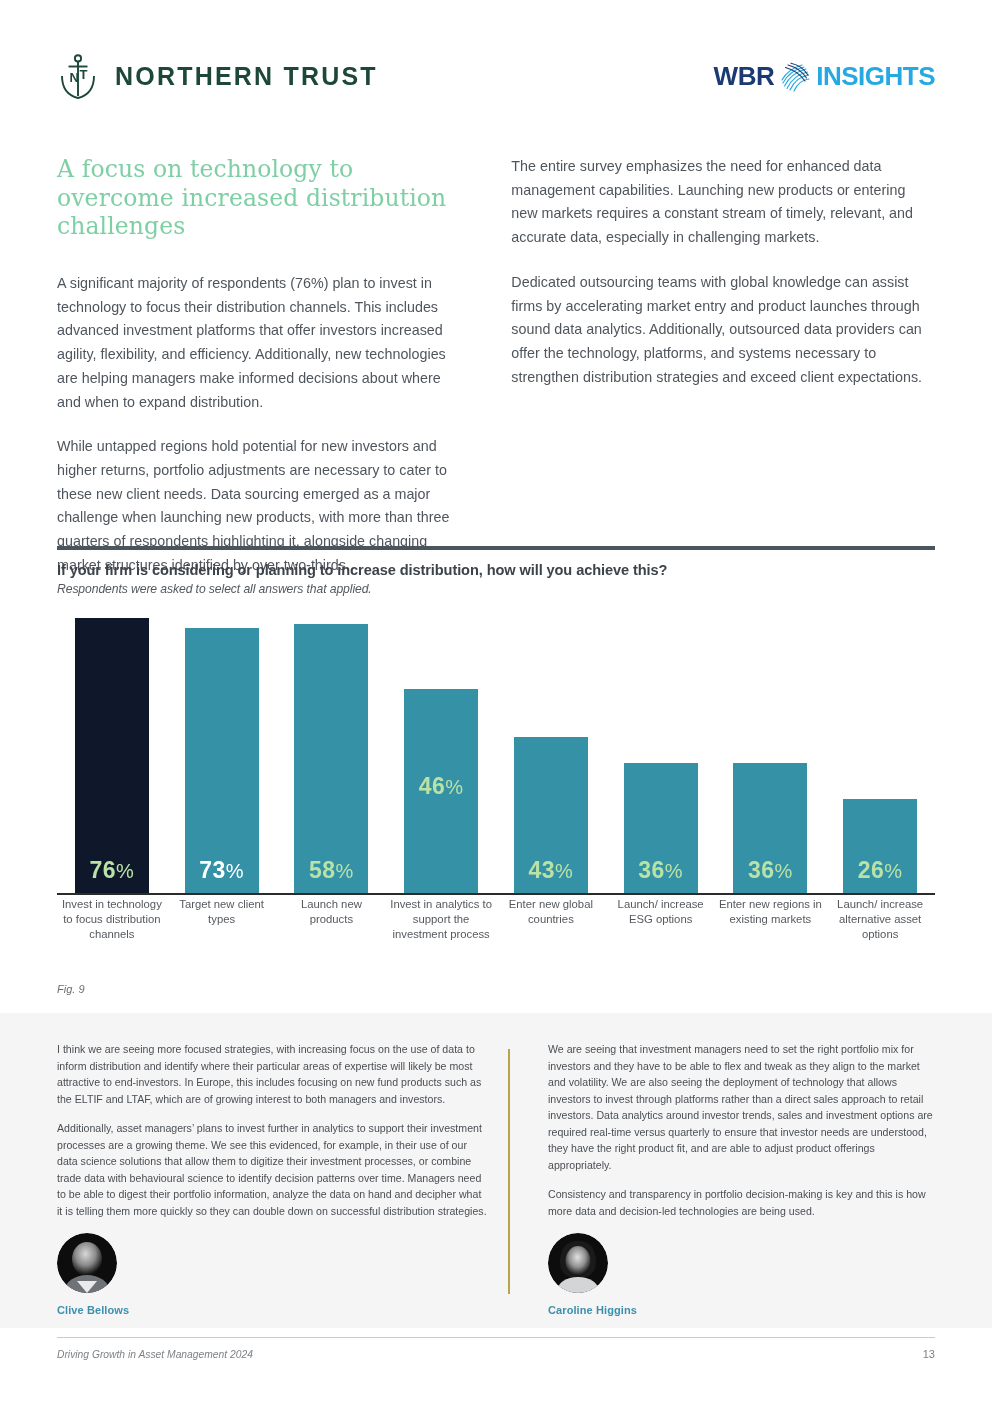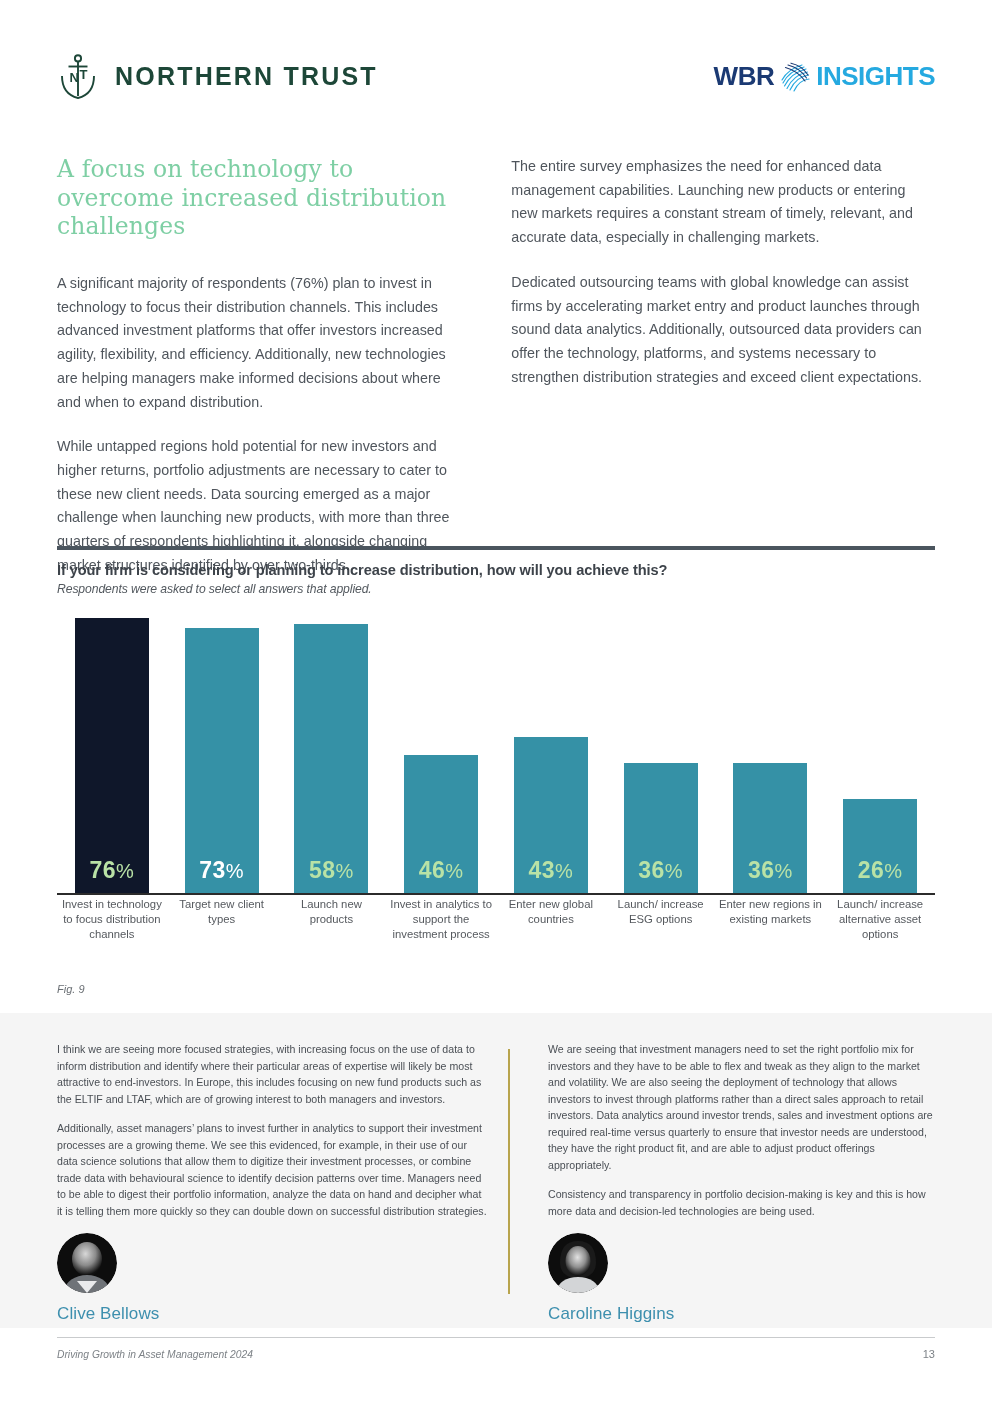--- a/index.html
+++ b/index.html
@@ -231,22 +231,22 @@
   .avatar {
     width: 60px;
     height: 60px;
     border-radius: 50%;
     margin-top: 14px;
     overflow: hidden;
     display: block;
   }
   .attrib {
     margin-top: 11px;
-    font-size: 17px;
-    font-weight: normal;
+    font-size: 11px;
+    font-weight: bold;
     color: #3d8fae;
     letter-spacing: 0.1px;
   }
 
   
   .footer-rule {
     position: absolute;
     left: 57px;
     top: 1337px;
     width: 878px;
@@ -346,21 +346,21 @@
           <div class="bar" style="height: 264.625px; background: rgb(53, 145, 166);">
             <div class="bar-value" style="color: #ffffff;">73<span class="pct">%</span></div>
           </div>
         </div>
         <div class="bar-slot">
           <div class="bar" style="height: 269px; background: rgb(53, 145, 166);">
             <div class="bar-value" style="color: rgb(185, 226, 166);">58<span class="pct">%</span></div>
           </div>
         </div>
         <div class="bar-slot">
-          <div class="bar" style="height: 138px; background: rgb(53, 145, 166);">
+          <div class="bar" style="height: 204px; background: rgb(53, 145, 166); align-items: center;">
             <div class="bar-value" style="color: rgb(185, 226, 166);">46<span class="pct">%</span></div>
           </div>
         </div>
         <div class="bar-slot">
           <div class="bar" style="height: 155.875px; background: rgb(53, 145, 166);">
             <div class="bar-value" style="color: rgb(185, 226, 166);">43<span class="pct">%</span></div>
           </div>
         </div>
         <div class="bar-slot">
           <div class="bar" style="height: 130.5px; background: rgb(53, 145, 166);">

